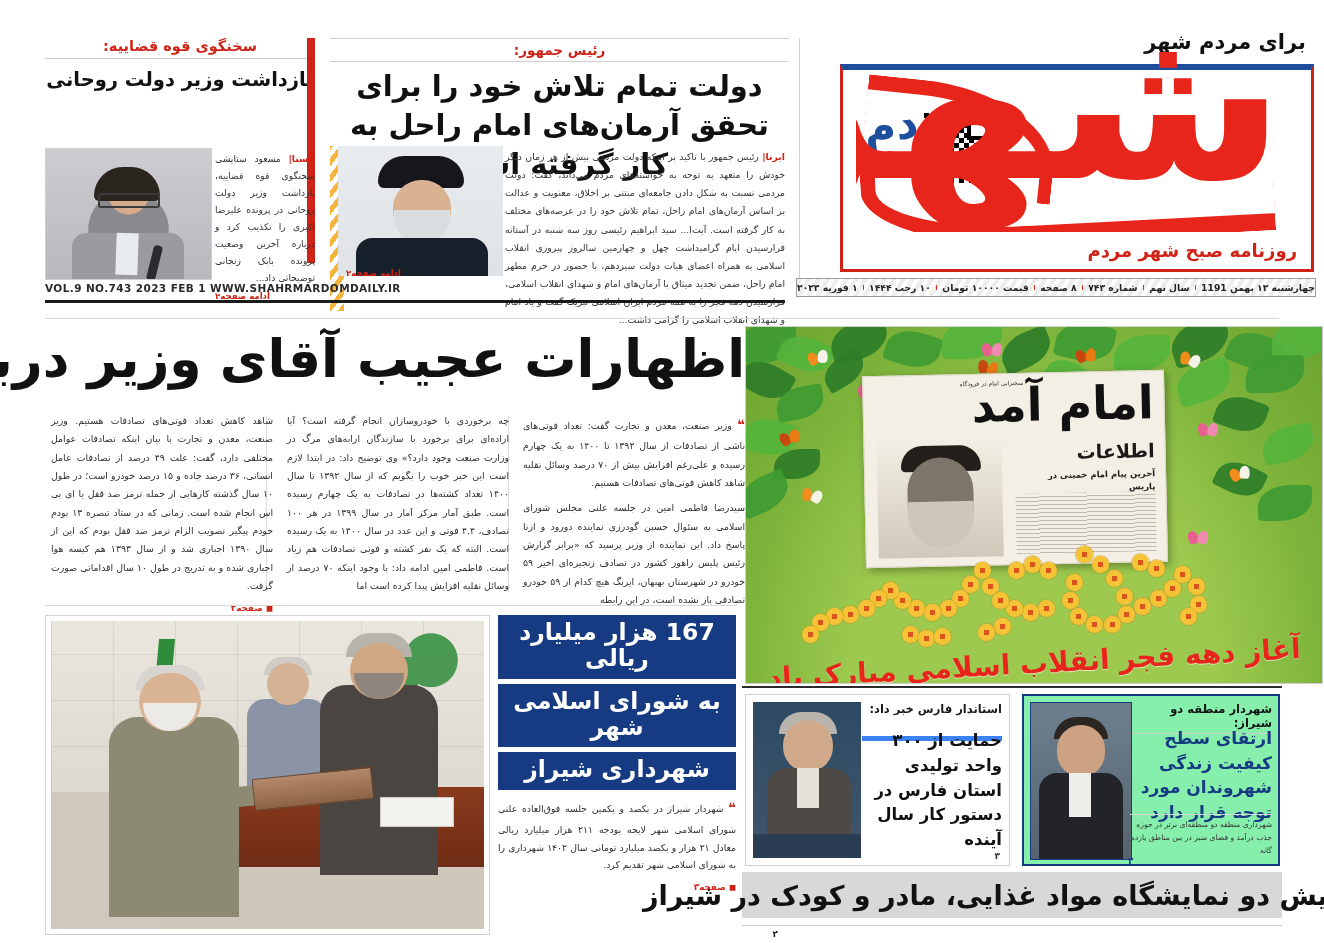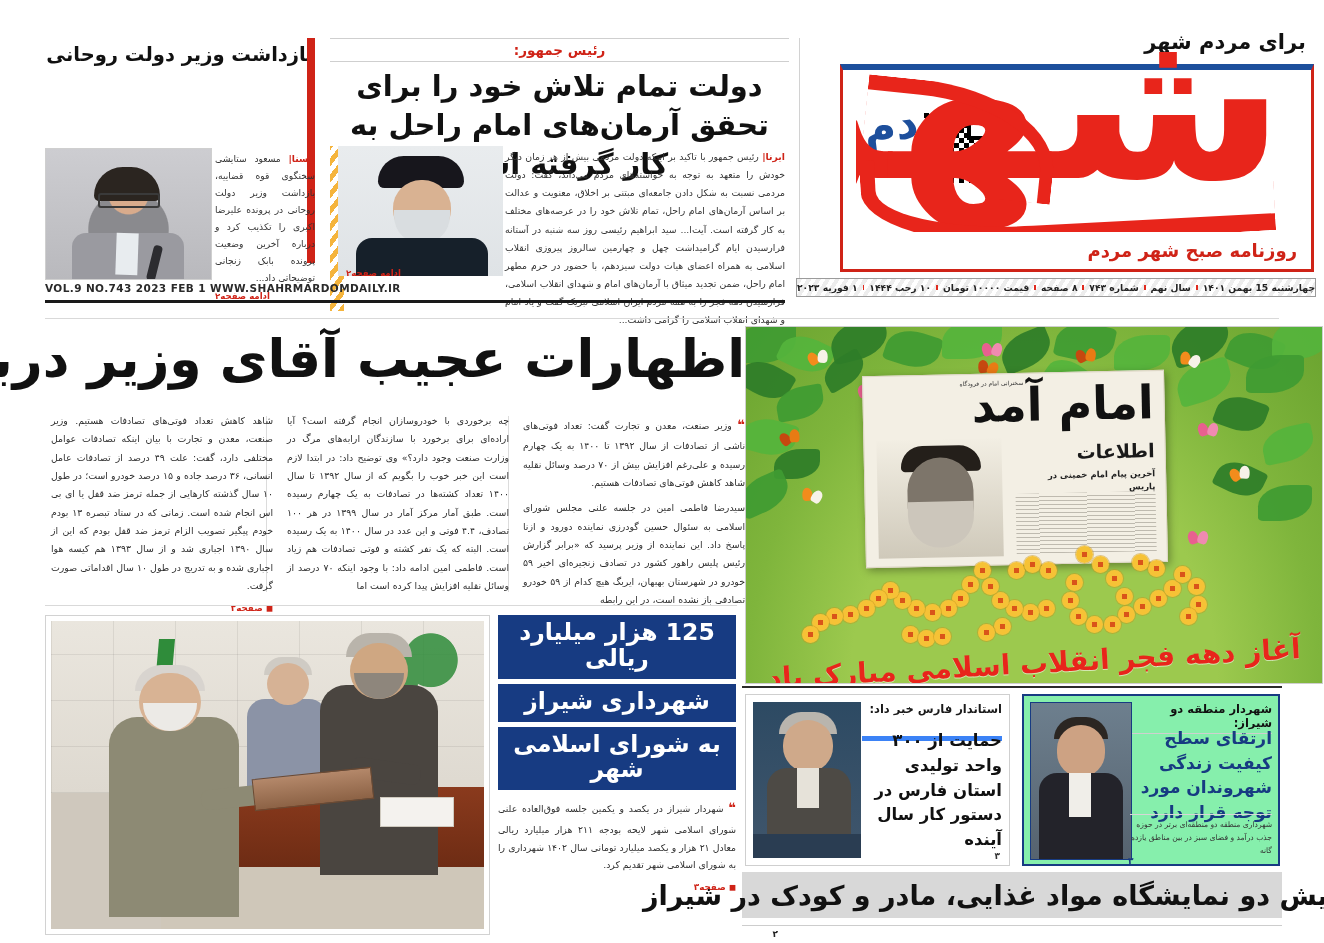--- a/index.html
+++ b/index.html
@@ -341,20 +341,21 @@
       </div>
       <div class="mast-logo">
         <div class="big">شهر</div>
         <div class="mast-swash"></div>
         <div class="mast-swash2"></div>
       </div>
     </div>
 
     <div class="top-left">
       <div class="redbar"></div>
+      <div class="kicker">سخنگوی قوه قضاییه:</div>
       <div class="tl-head">بازداشت وزیر دولت روحانی</div>
       <div class="tl-photo">
         <span class="hair"></span>
           <span class="glass"></span>
         <span class="suit"></span>
           <span class="shirt"></span>
           <span class="mic"></span>
       </div>
       <div class="tl-body">
         <span class="agency">ایسنا|</span>
@@ -375,21 +376,21 @@
       </div>
       <div class="tm-body">
         <span class="agency">ایرنا|</span>
         <span>رئیس جمهور با تاکید بر اینکه دولت مردمی بیش از هر زمان دیگر خودش را متعهد به توجه به خواسته‌های مردم می‌داند، گفت: دولت مردمی نسبت به شکل دادن جامعه‌ای مبتنی بر اخلاق، معنویت و عدالت بر اساس آرمان‌های امام راحل، تمام تلاش خود را در عرصه‌های مختلف به کار گرفته است. آیت‌ا... سید ابراهیم رئیسی روز سه شنبه در آستانه فرارسیدن ایام گرامیداشت چهل و چهارمین سالروز پیروزی انقلاب اسلامی به همراه اعضای هیات دولت سیزدهم، با حضور در حرم مطهر امام راحل، ضمن تجدید میثاق با آرمان‌های امام و شهدای انقلاب اسلامی، فرارسیدن دهه فجر را به همه مردم ایران اسلامی تبریک گفت و یاد امام و شهدای انقلاب اسلامی را گرامی داشت...</span>
       </div>
       <div class="contref" style="position:absolute;left:16px;bottom:2px;">ادامه صفحه۲</div>
     </div>
 
     <div class="infobar-wrap">
       <div class="infobar-fa">
-        <span>چهارشنبه 15 بهمن ۱۴۰۱</span>
+        <span>چهارشنبه ۱۲ بهمن 1191</span>
         <i class="dotsep"></i>
         <span>سال نهم</span>
         <i class="dotsep"></i>
         <span>شماره ۷۴۳</span>
         <i class="dotsep"></i>
         <span>۸ صفحه</span>
         <i class="dotsep"></i>
         <span>قیمت ۱۰۰۰۰ تومان</span>
         <i class="dotsep"></i>
         <span>۱۰ رجب ۱۴۴۴</span>
@@ -554,23 +555,23 @@
         <span class="fl" style="left:372px;top:18px"></span>
       <span class="fl" style="left:356px;top:12px"></span>
         <span class="fl" style="left:412px;top:36px"></span>
       <span class="fl" style="left:414px;top:54px"></span>
         <span class="fl" style="left:404px;top:66px"></span>
     </div>
     <div class="poster-greet">آغاز دهه فجر انقلاب اسلامی مبارک باد</div>
   </div>
 
   <div class="budget">
-    <div class="bline">125 هزار میلیارد ریالی</div>
+    <div class="bline">167 هزار میلیارد ریالی</div>
+    <div class="bline">به شورای اسلامی شهر</div>
     <div class="bline">شهرداری شیراز</div>
-    <div class="bline">به شورای اسلامی شهر</div>
     <div class="bbody">
       <span class="qmark">❝</span>
       <span>شهردار شیراز در یکصد و یکمین جلسه فوق‌العاده علنی شورای اسلامی شهر لایحه بودجه ۲۱۱ هزار میلیارد ریالی معادل ۲۱ هزار و یکصد میلیارد تومانی سال ۱۴۰۲ شهرداری را به شورای اسلامی شهر تقدیم کرد.</span>
       <div class="pageref">◼ صفحه۳</div>
     </div>
   </div>
 
   <div class="bphoto">
     <div class="bphoto-in">
       <span class="wallgrid"></span>

